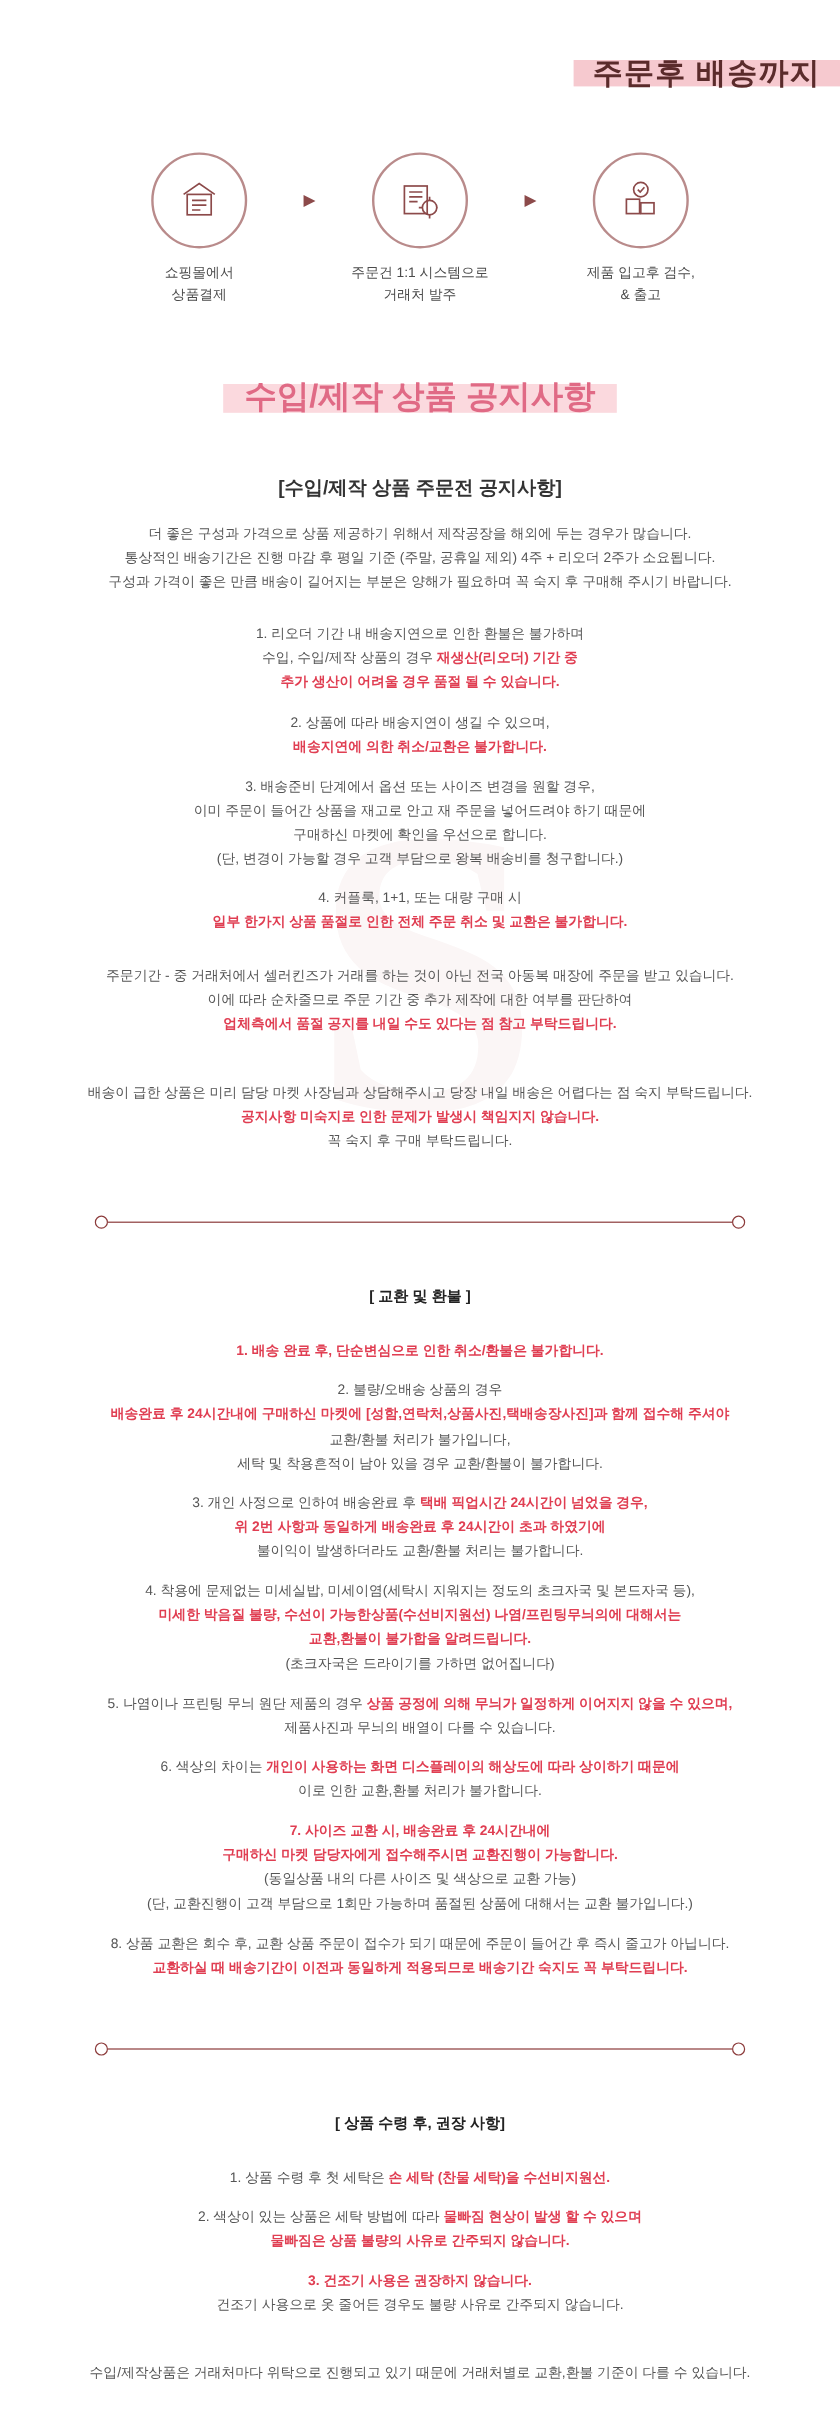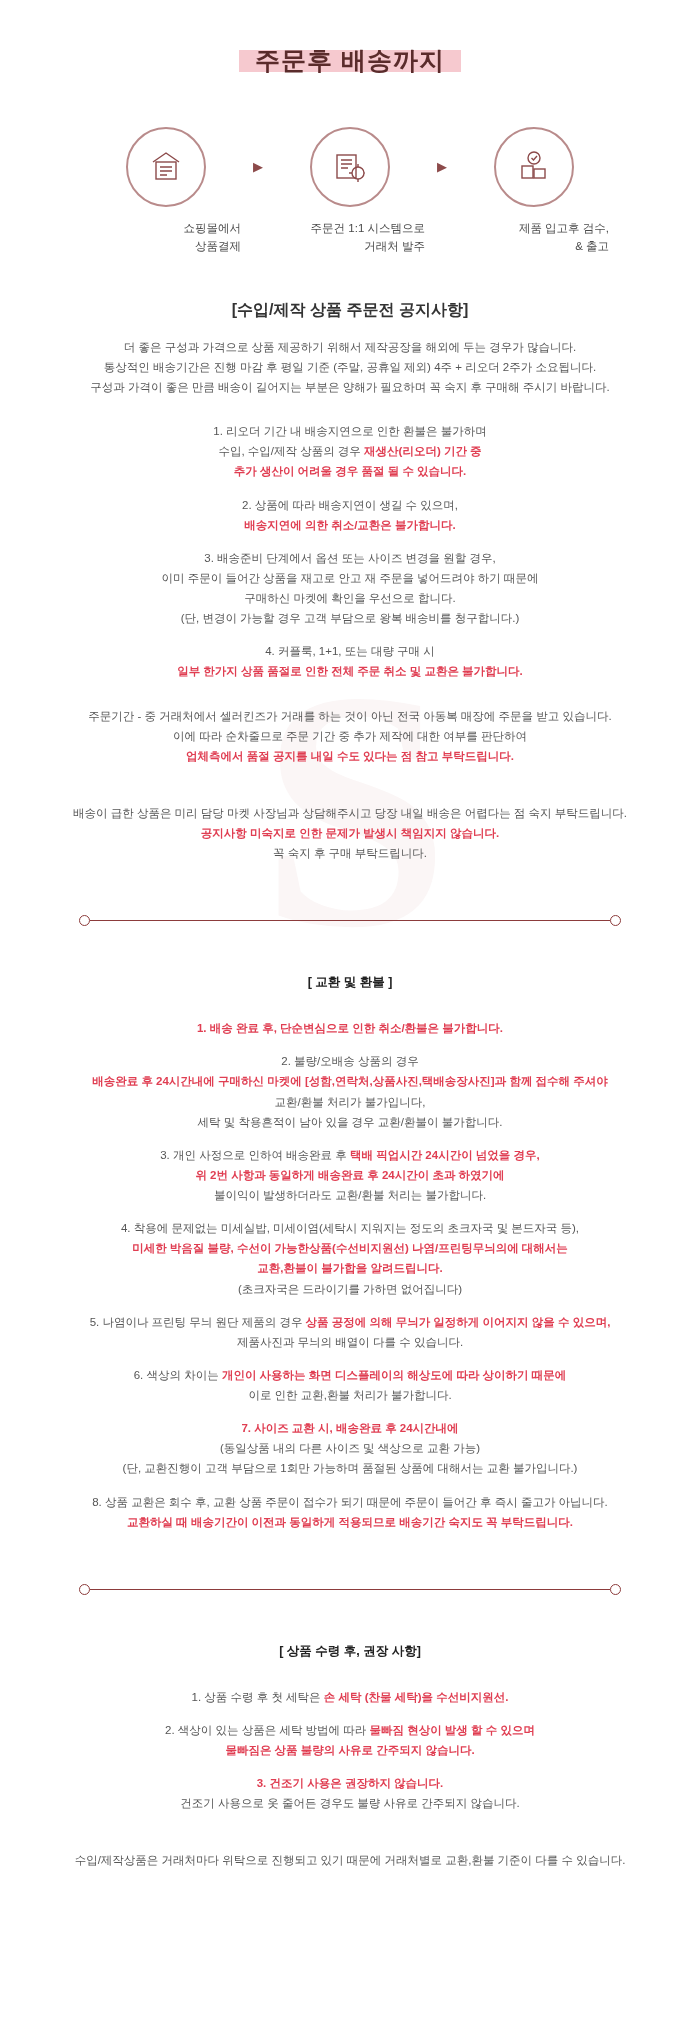--- a/index.html
+++ b/index.html
@@ -33,21 +33,21 @@
     letter-spacing: -10px;
     line-height: 1;
     z-index: 0;
     user-select: none;
     font-family: "Liberation Serif", serif;
   }
   .content { position: relative; z-index: 2; }
 
   
   .banner-wrap {
-    text-align: center;
+    text-align: right;
     padding-top: 42px;
   }
   .banner-title {
     display: inline-block;
     position: relative;
     font-size: 25px;
     font-weight: bold;
     color: #5a2b2b;
     letter-spacing: 1px;
     padding: 2px 16px 4px 16px;
@@ -83,21 +83,20 @@
     align-items: center;
     justify-content: center;
     background: #fff;
   }
   .circle svg { display: block; }
   .step-label {
     font-size: 11.5px;
     line-height: 1.6;
     color: #4b4b4b;
     white-space: pre-line;
-    text-align: right;
   }
   .arrow {
     width: 34px;
     margin-top: 32px;
     text-align: center;
     color: #8c4a4a;
     font-size: 13px;
   }
 
   
@@ -225,20 +224,26 @@
             <circle cx="21" cy="12" r="6"></circle>
             <path d="M18.5 12 l2 2 l3.5 -4"></path>
           </svg>
         </div>
         <div class="step-label">제품 입고후 검수,
 &amp; 출고</div>
       </div>
 
     </div>
 
+    <div class="section-heading">
+      <div class="inner">
+        <span class="hl"></span>
+        <span>수입/제작 상품 공지사항</span>
+      </div>
+    </div>
 
     <div class="spacer-40"></div>
 
     <div class="block">
       <p class="title-line">[수입/제작 상품 주문전 공지사항]</p>
       <div class="gap"></div>
       <p>더 좋은 구성과 가격으로 상품 제공하기 위해서 제작공장을 해외에 두는 경우가 많습니다.</p>
       <p>통상적인 배송기간은 진행 마감 후 평일 기준 (주말, 공휴일 제외) 4주 + 리오더 2주가 소요됩니다.</p>
       <p>구성과 가격이 좋은 만큼 배송이 길어지는 부분은 양해가 필요하며 꼭 숙지 후 구매해 주시기 바랍니다.</p>
 
@@ -322,20 +327,21 @@
       <p>제품사진과 무늬의 배열이 다를 수 있습니다.</p>
 
       <div class="gap"></div>
 
       <p><span>6. 색상의 차이는 </span><span class="red-b">개인이 사용하는 화면 디스플레이의 해상도에 따라 상이하기 때문에</span></p>
       <p>이로 인한 교환,환불 처리가 불가합니다.</p>
 
       <div class="gap"></div>
 
       <p class="red-b">7. 사이즈 교환 시, 배송완료 후 24시간내에</p>
+      <p class="red-b">구매하신 마켓 담당자에게 접수해주시면 교환진행이 가능합니다.</p>
       <p>(동일상품 내의 다른 사이즈 및 색상으로 교환 가능)</p>
       <p>(단, 교환진행이 고객 부담으로 1회만 가능하며 품절된 상품에 대해서는 교환 불가입니다.)</p>
 
       <div class="gap"></div>
 
       <p>8. 상품 교환은 회수 후, 교환 상품 주문이 접수가 되기 때문에 주문이 들어간 후 즉시 줄고가 아닙니다.</p>
       <p class="red-b">교환하실 때 배송기간이 이전과 동일하게 적용되므로 배송기간 숙지도 꼭 부탁드립니다.</p>
     </div>
 
     <div class="spacer-22"></div>

